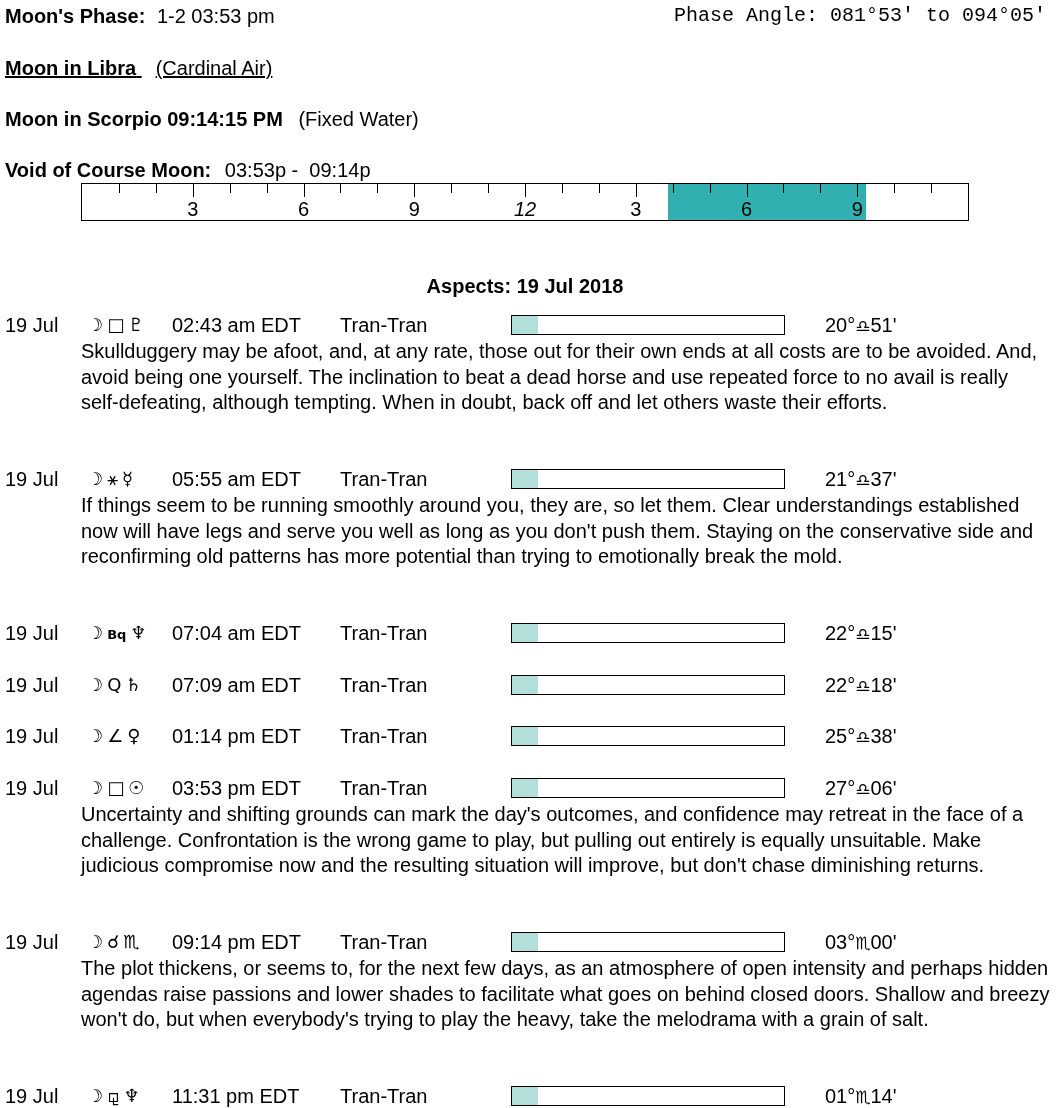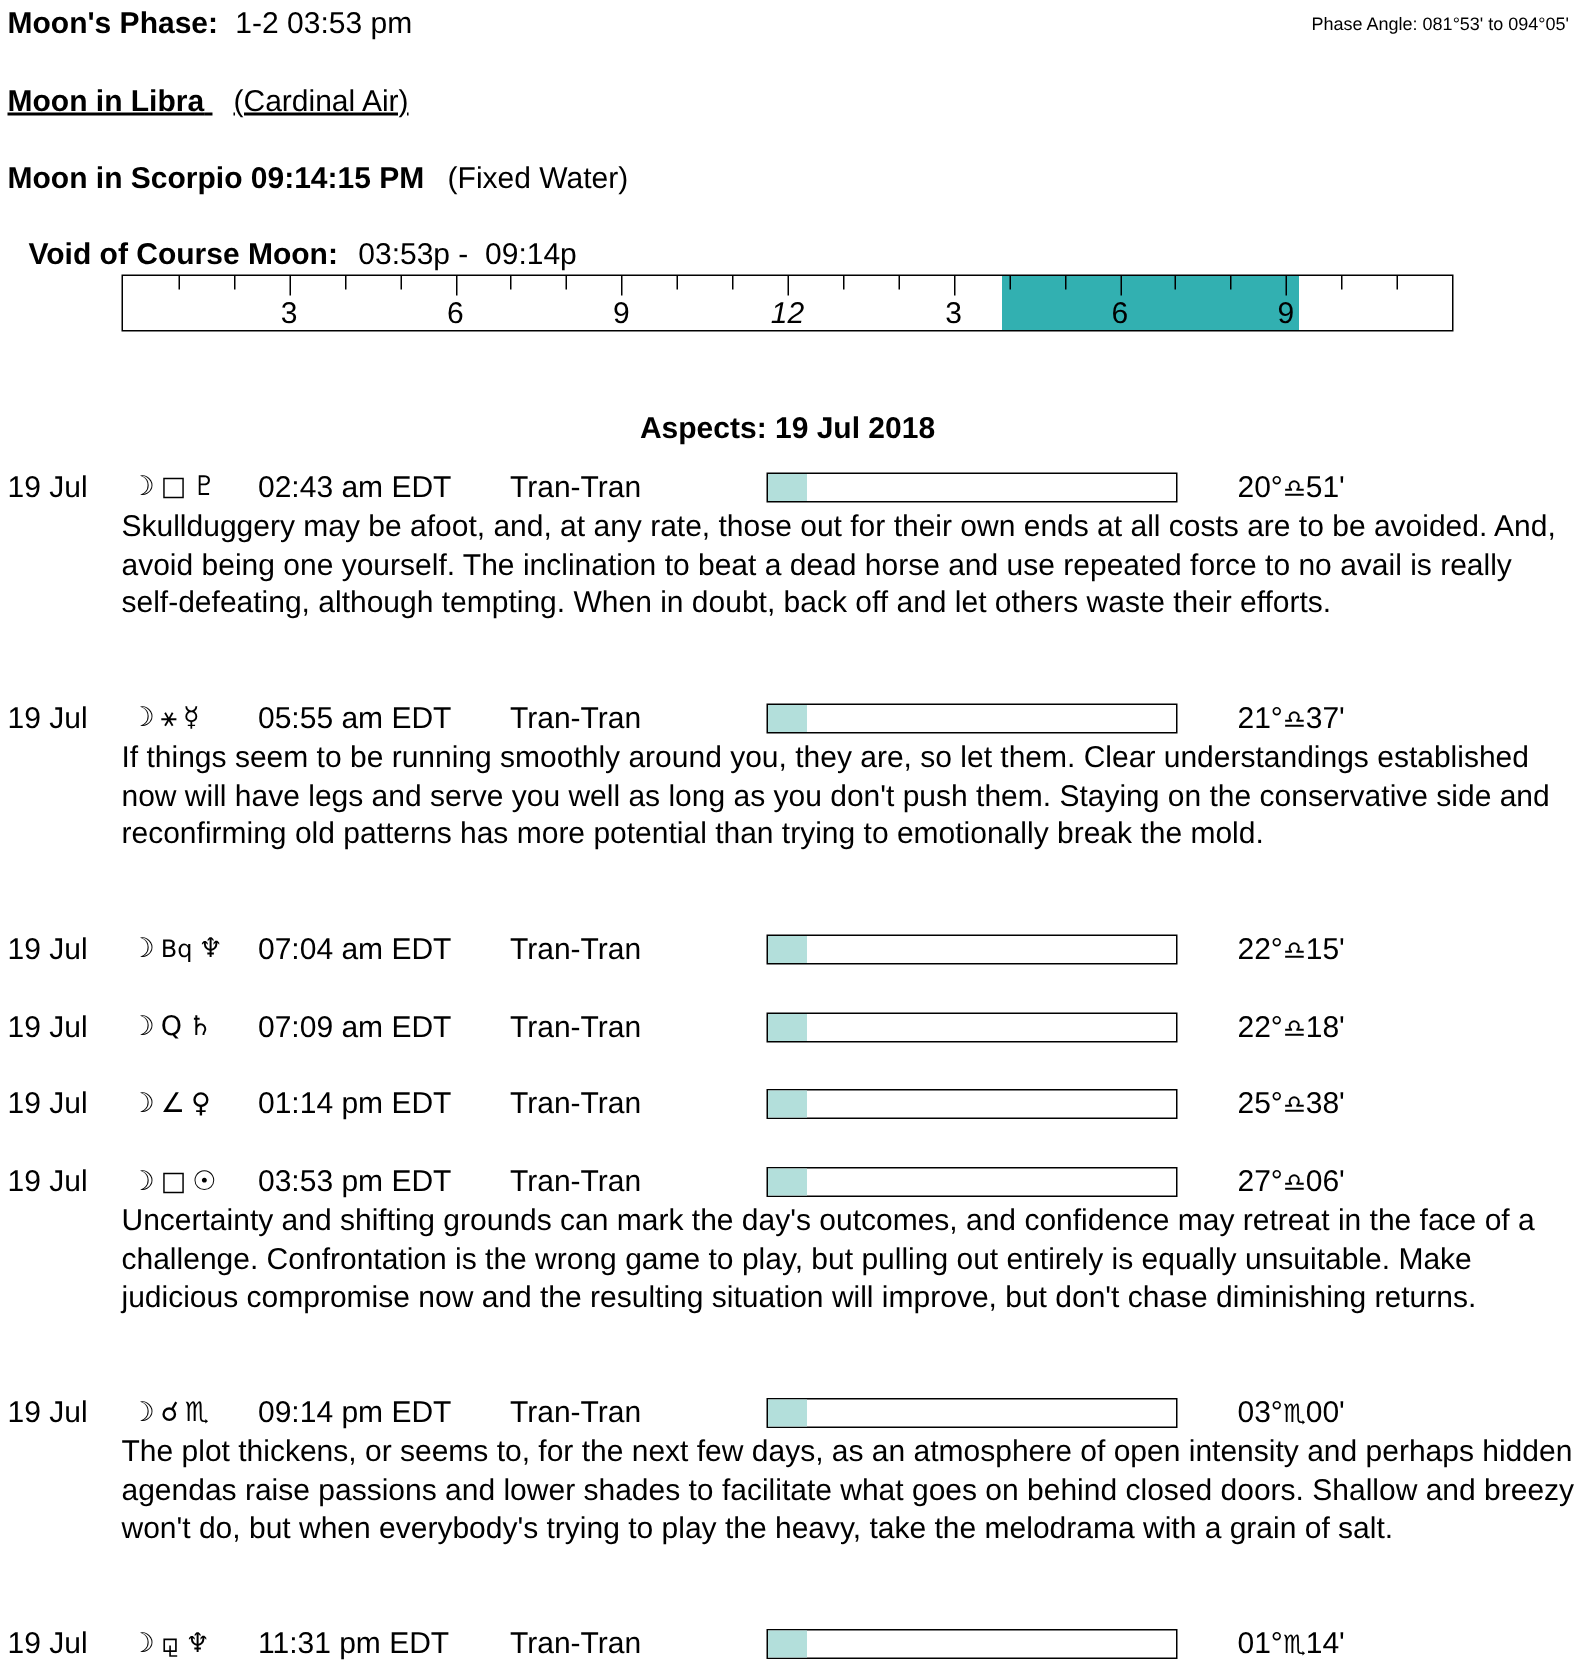--- a/index.html
+++ b/index.html
@@ -2,21 +2,21 @@
 <html><head>
   <meta charset="utf-8">
   <style>
     html, body { margin: 0; padding: 0; background: #ffffff; }
     body {
       width: 1060px; height: 1108px; position: relative; overflow: hidden;
       font-family: "Liberation Sans", sans-serif; color: #000; font-size: 20px;
     }
     .abs { position: absolute; white-space: nowrap; line-height: 24px; }
     .bold { font-weight: bold; }
-    .phase-angle { font-size: 12px; right: 14px; top: 4px; }
+    .phase-angle { font-size: 20px; right: 14px; top: 4px; font-family: Liberation Mono, monospace; }
     .timeline {
       position: absolute; left: 81px; top: 183px; width: 886px; height: 36px;
       border: 1px solid #000; background: #fff; overflow: hidden;
     }
     .voc-band { position: absolute; top: 0; bottom: 0; background: #32b0b1; }
     .tick { position: absolute; top: 0; width: 1px; background: #000; height: 9px; }
     .tick.major { height: 13px; }
     .tick-label { position: absolute; top: 13px; font-size: 20px; line-height: 24px; transform: translateX(-50%); }
     .aspects-title { position: absolute; left: 0; width: 1050px; text-align: center; top: 274px; font-weight: bold; font-size: 20px; line-height: 24px; }
     .row { position: absolute; left: 0; width: 1060px; }
@@ -43,21 +43,21 @@
 <div class="abs" style="left:5px; top:56px;text-decoration:underline;">
   <span class="bold">Moon in Libra</span>
   <span style="margin-left:14px;">(Cardinal Air)</span>
 </div>
 
 <div class="abs" style="left:5px; top:107px;">
   <span class="bold">Moon in Scorpio 09:14:15 PM</span>
   <span style="margin-left:10px;">(Fixed Water)</span>
 </div>
 
-<div class="abs" style="left:19px; top:158px;">
+<div class="abs" style="left:5px; top:158px;">
   <span class="bold">Void of Course Moon:</span>
   <span style="margin-left:8px; white-space:pre;">03:53p -  09:14p</span>
 </div>
 
 <div class="timeline" id="timeline">
     <div class="voc-band" style="left: 586.237px; width: 197.873px; background: rgb(50, 176, 177);"></div>
     <div class="tick" style="left: 37px;"></div>
     <div class="tick" style="left: 74px;"></div>
     <div class="tick major" style="left: 111px;"></div>
     <div class="tick" style="left: 148px;"></div>
@@ -108,21 +108,21 @@
       <span class="time">05:55 am EDT</span>
       <span class="kind">Tran-Tran</span>
       <div class="bar">
         <div class="fill" style="width:26px;background:#b3dfdb"></div>
       </div>
       <span class="pos"><span>21°</span><span class="sign">♎</span><span>37'</span></span>
       <div class="desc">If things seem to be running smoothly around you, they are, so let them. Clear understandings established now will have legs and serve you well as long as you don't push them. Staying on the conservative side and reconfirming old patterns has more potential than trying to emotionally break the mold.</div>
     </div>
     <div class="row" style="top: 621px;">
       <span class="date">19 Jul</span>
-      <span class="glyphs"><span>☽</span><span style="font-size:16px;">Bq</span><span>♆</span></span>
+      <span class="glyphs"><span>☽</span><span style="font-size:13px;font-weight:bold;">Bq</span><span>♆</span></span>
       <span class="time">07:04 am EDT</span>
       <span class="kind">Tran-Tran</span>
       <div class="bar">
         <div class="fill" style="width:26px;background:#b3dfdb"></div>
       </div>
       <span class="pos"><span>22°</span><span class="sign">♎</span><span>15'</span></span>
     </div>
     <div class="row" style="top: 673px;">
       <span class="date">19 Jul</span>
       <span class="glyphs"><span>☽</span><span style="">Q</span><span>♄</span></span>

